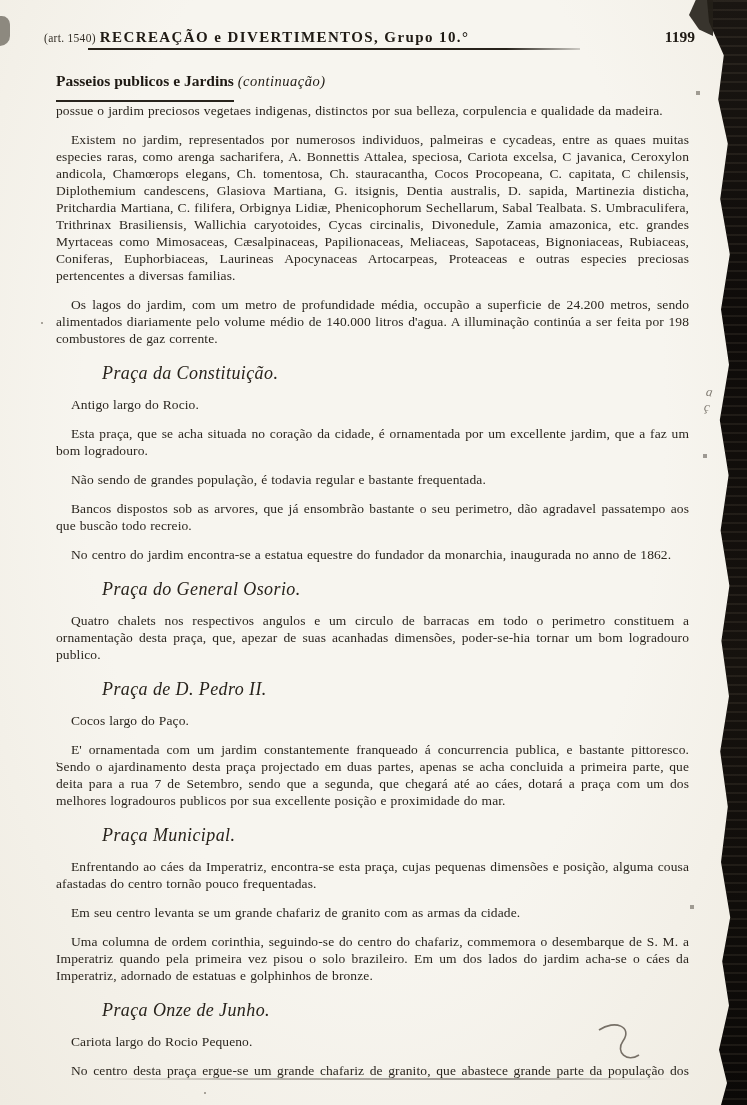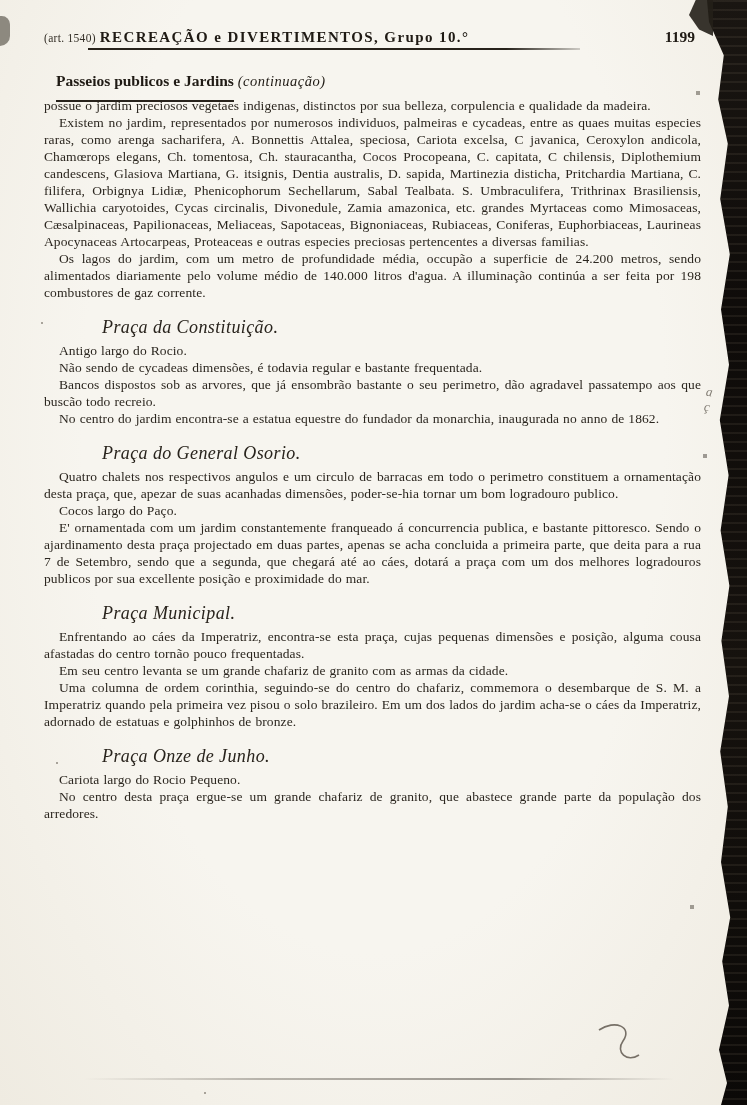--- a/index.html
+++ b/index.html
@@ -33,21 +33,21 @@
   
   .content {
     position: absolute; top: 72px; left: 44px; right: 46px; bottom: 24px;
     overflow: hidden;
   }
   .chapter-title { margin: 0 0 7px 12px; font-size: 15.5px; font-weight: bold; color: #1f1a14; }
   .chapter-main { border-bottom: 2px solid #28231c; padding-bottom: 11px; }
   .chapter-cont { font-weight: normal; font-style: italic; font-size: 14.5px; letter-spacing: .5px; }
 
   p.body {
-    margin: 0;
+    margin: 12px;
     font-size: 13.5px;
     line-height: 17px;
     text-align: justify;
     text-indent: 15px;
     letter-spacing: .1px;
     word-spacing: .5px;
   }
   p.body.first { text-indent: 0; }
 
   h3.section-heading {
@@ -116,27 +116,29 @@
       <span class="chapter-main">Passeios publicos e Jardins</span>
       <span class="chapter-cont">(continuação)</span>
     </h2>
 
     <p class="body first">possue o jardim preciosos vegetaes indigenas, distinctos por sua belleza, corpulencia e qualidade da madeira.</p>
     <p class="body">Existem no jardim, representados por numerosos individuos, palmeiras e cycadeas, entre as quaes muitas especies raras, como arenga sacharifera, A. Bonnettis Attalea, speciosa, Cariota excelsa, C javanica, Ceroxylon andicola, Chamœrops elegans, Ch. tomentosa, Ch. stauracantha, Cocos Procopeana, C. capitata, C chilensis, Diplothemium candescens, Glasiova Martiana, G. itsignis, Dentia australis, D. sapida, Martinezia disticha, Pritchardia Martiana, C. filifera, Orbignya Lidiæ, Phenicophorum Sechellarum, Sabal Tealbata. S. Umbraculifera, Trithrinax Brasiliensis, Wallichia caryotoides, Cycas circinalis, Divonedule, Zamia amazonica, etc. grandes Myrtaceas como Mimosaceas, Cæsalpinaceas, Papilionaceas, Meliaceas, Sapotaceas, Bignoniaceas, Rubiaceas, Coniferas, Euphorbiaceas, Laurineas Apocynaceas Artocarpeas, Proteaceas e outras especies preciosas pertencentes a diversas familias.</p>
     <p class="body">Os lagos do jardim, com um metro de profundidade média, occupão a superficie de 24.200 metros, sendo alimentados diariamente pelo volume médio de 140.000 litros d'agua. A illuminação continúa a ser feita por 198 combustores de gaz corrente.</p>
 
     <h3 class="section-heading">Praça da Constituição.</h3>
     <p class="body">Antigo largo do Rocio.</p>
-    <p class="body">Não sendo de cycadeas dimensões, é todavia regular e bastante frequentada.</p>
+    <p class="body">Esta praça, que se acha situada no coração da cidade, é ornamentada por um excellente jardim, que a faz um bom logradouro.</p>
+    <p class="body">Não sendo de grandes população, é todavia regular e bastante frequentada.</p>
     <p class="body">Bancos dispostos sob as arvores, que já ensombrão bastante o seu perimetro, dão agradavel passatempo aos que buscão todo recreio.</p>
     <p class="body">No centro do jardim encontra-se a estatua equestre do fundador da monarchia, inaugurada no anno de 1862.</p>
 
     <h3 class="section-heading">Praça do General Osorio.</h3>
     <p class="body">Quatro chalets nos respectivos angulos e um circulo de barracas em todo o perimetro constituem a ornamentação desta praça, que, apezar de suas acanhadas dimensões, poder-se-hia tornar um bom logradouro publico.</p>
 
+    <h3 class="section-heading">Praça de D. Pedro II.</h3>
     <p class="body">Cocos largo do Paço.</p>
     <p class="body">E' ornamentada com um jardim constantemente franqueado á concurrencia publica, e bastante pittoresco. Sendo o ajardinamento desta praça projectado em duas partes, apenas se acha concluida a primeira parte, que deita para a rua 7 de Setembro, sendo que a segunda, que chegará até ao cáes, dotará a praça com um dos melhores logradouros publicos por sua excellente posição e proximidade do mar.</p>
 
     <h3 class="section-heading">Praça Municipal.</h3>
     <p class="body">Enfrentando ao cáes da Imperatriz, encontra-se esta praça, cujas pequenas dimensões e posição, alguma cousa afastadas do centro tornão pouco frequentadas.</p>
     <p class="body">Em seu centro levanta se um grande chafariz de granito com as armas da cidade.</p>
     <p class="body">Uma columna de ordem corinthia, seguindo-se do centro do chafariz, commemora o desembarque de S. M. a Imperatriz quando pela primeira vez pisou o solo brazileiro. Em um dos lados do jardim acha-se o cáes da Imperatriz, adornado de estatuas e golphinhos de bronze.</p>
 
     <h3 class="section-heading">Praça Onze de Junho.</h3>
     <p class="body">Cariota largo do Rocio Pequeno.</p>

